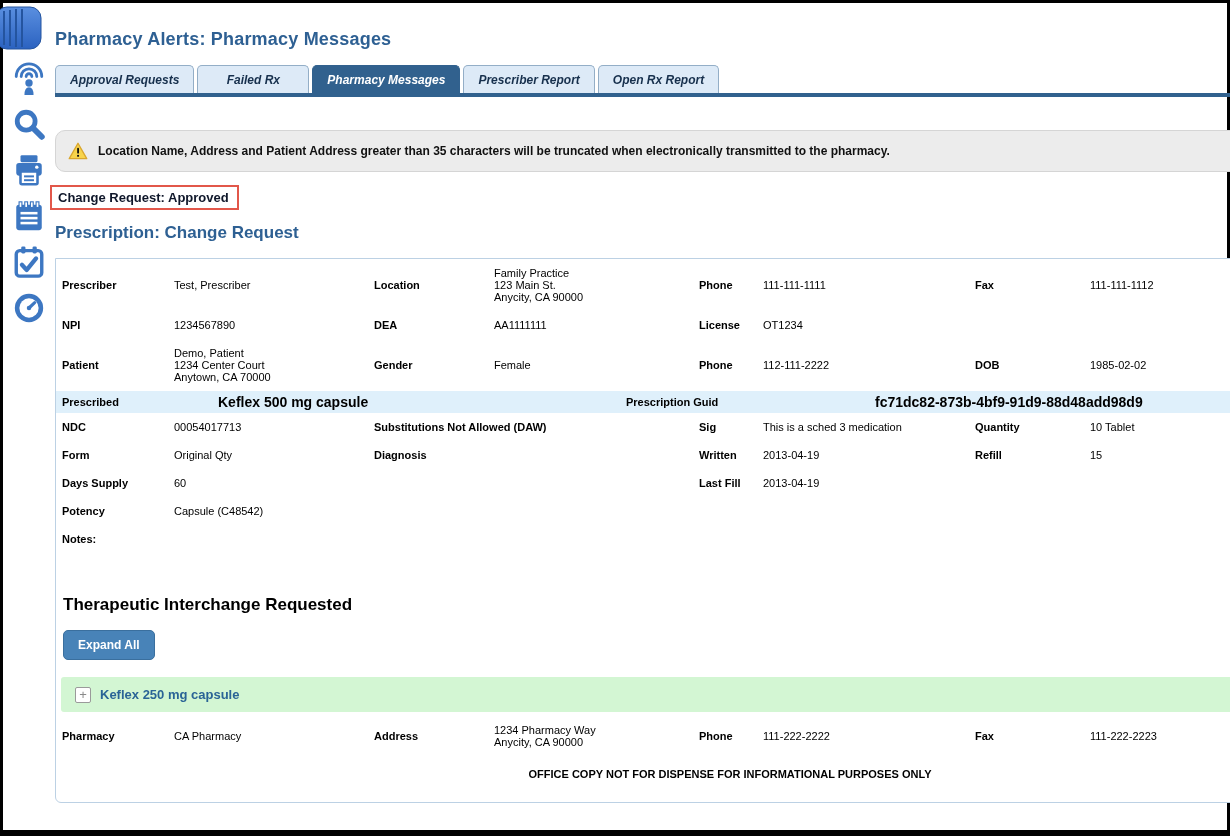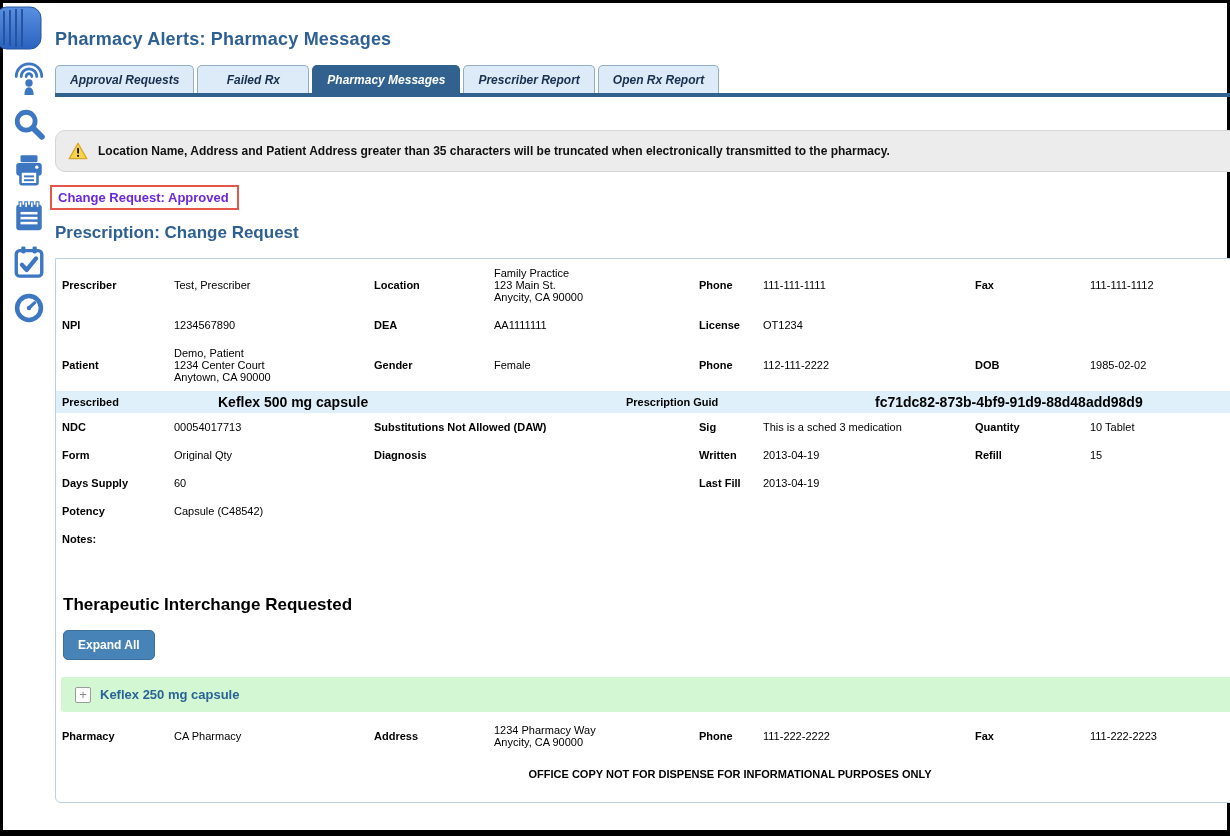--- a/index.html
+++ b/index.html
@@ -37,21 +37,21 @@
   .tab-underline { height:4px; background:#31618e; width:100%; }
   .warning-box {
     margin:33px 10px 0 0; background:#ececec; border:1px solid #d5d5d5;
     border-radius:10px; padding:11px 12px; display:flex; align-items:center; gap:10px;
   }
   .warning-box .warn-text { font-size:12px; font-weight:bold; color:#111; }
   .warn-icon { width:20px; height:18px; flex:0 0 20px; }
   .annotation {
     display:inline-block; margin-top:13px; margin-left:-5px;
     border:2px solid #e2574a; padding:3px 8px 3px 6px;
-    color:#6d28d9; font-size:13px; font-weight:bold; cursor:pointer;
+    color:#0f172a; font-size:13px; font-weight:bold; cursor:pointer;
   }
   h2.section-heading { color:#2e6093; font-size:17px; font-weight:bold; margin-top:13px; }
   
   .card {
     margin:15px 8px 0 0; border:1px solid #bcd1e4; border-radius:0 0 6px 6px;
     background:#fff; padding-bottom:22px;
   }
   .grid-row {
     display:grid;
     grid-template-columns:112px 200px 120px 205px 64px 212px 115px 1fr;
@@ -222,21 +222,21 @@
         <span></span>
           <span></span>
       </div>
 
       
       <div class="grid-row">
         <span class="lbl">Patient</span>
         <span class="val">
           <div>Demo, Patient</div>
           <div>1234 Center Court</div>
-          <div>Anytown, CA 90000</div>
+          <div>Anytown, CA 70000</div>
         </span>
         <span class="lbl">Gender</span>
         <span class="val">Female</span>
         <span class="lbl">Phone</span>
         <span class="val">112-111-2222</span>
         <span class="lbl">DOB</span>
         <span class="val">1985-02-02</span>
       </div>
 
       

